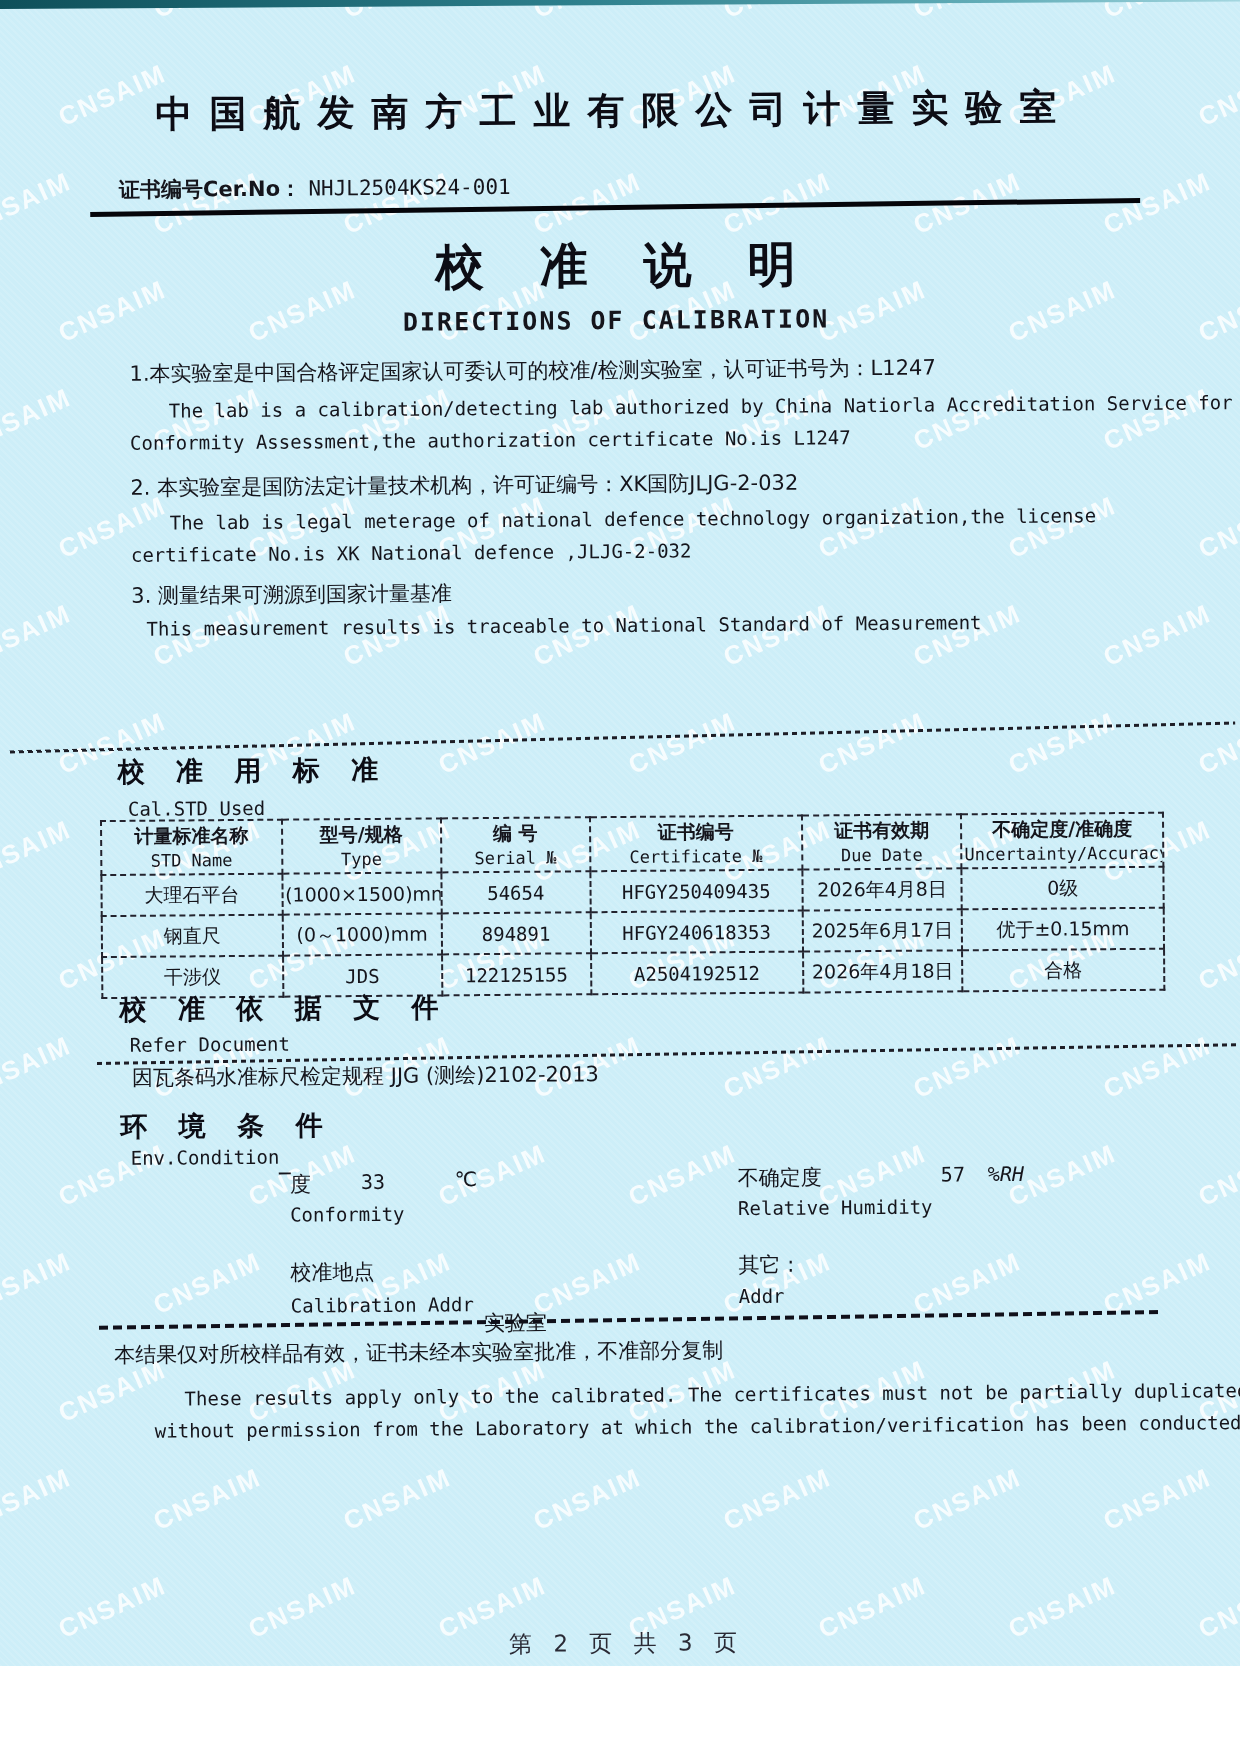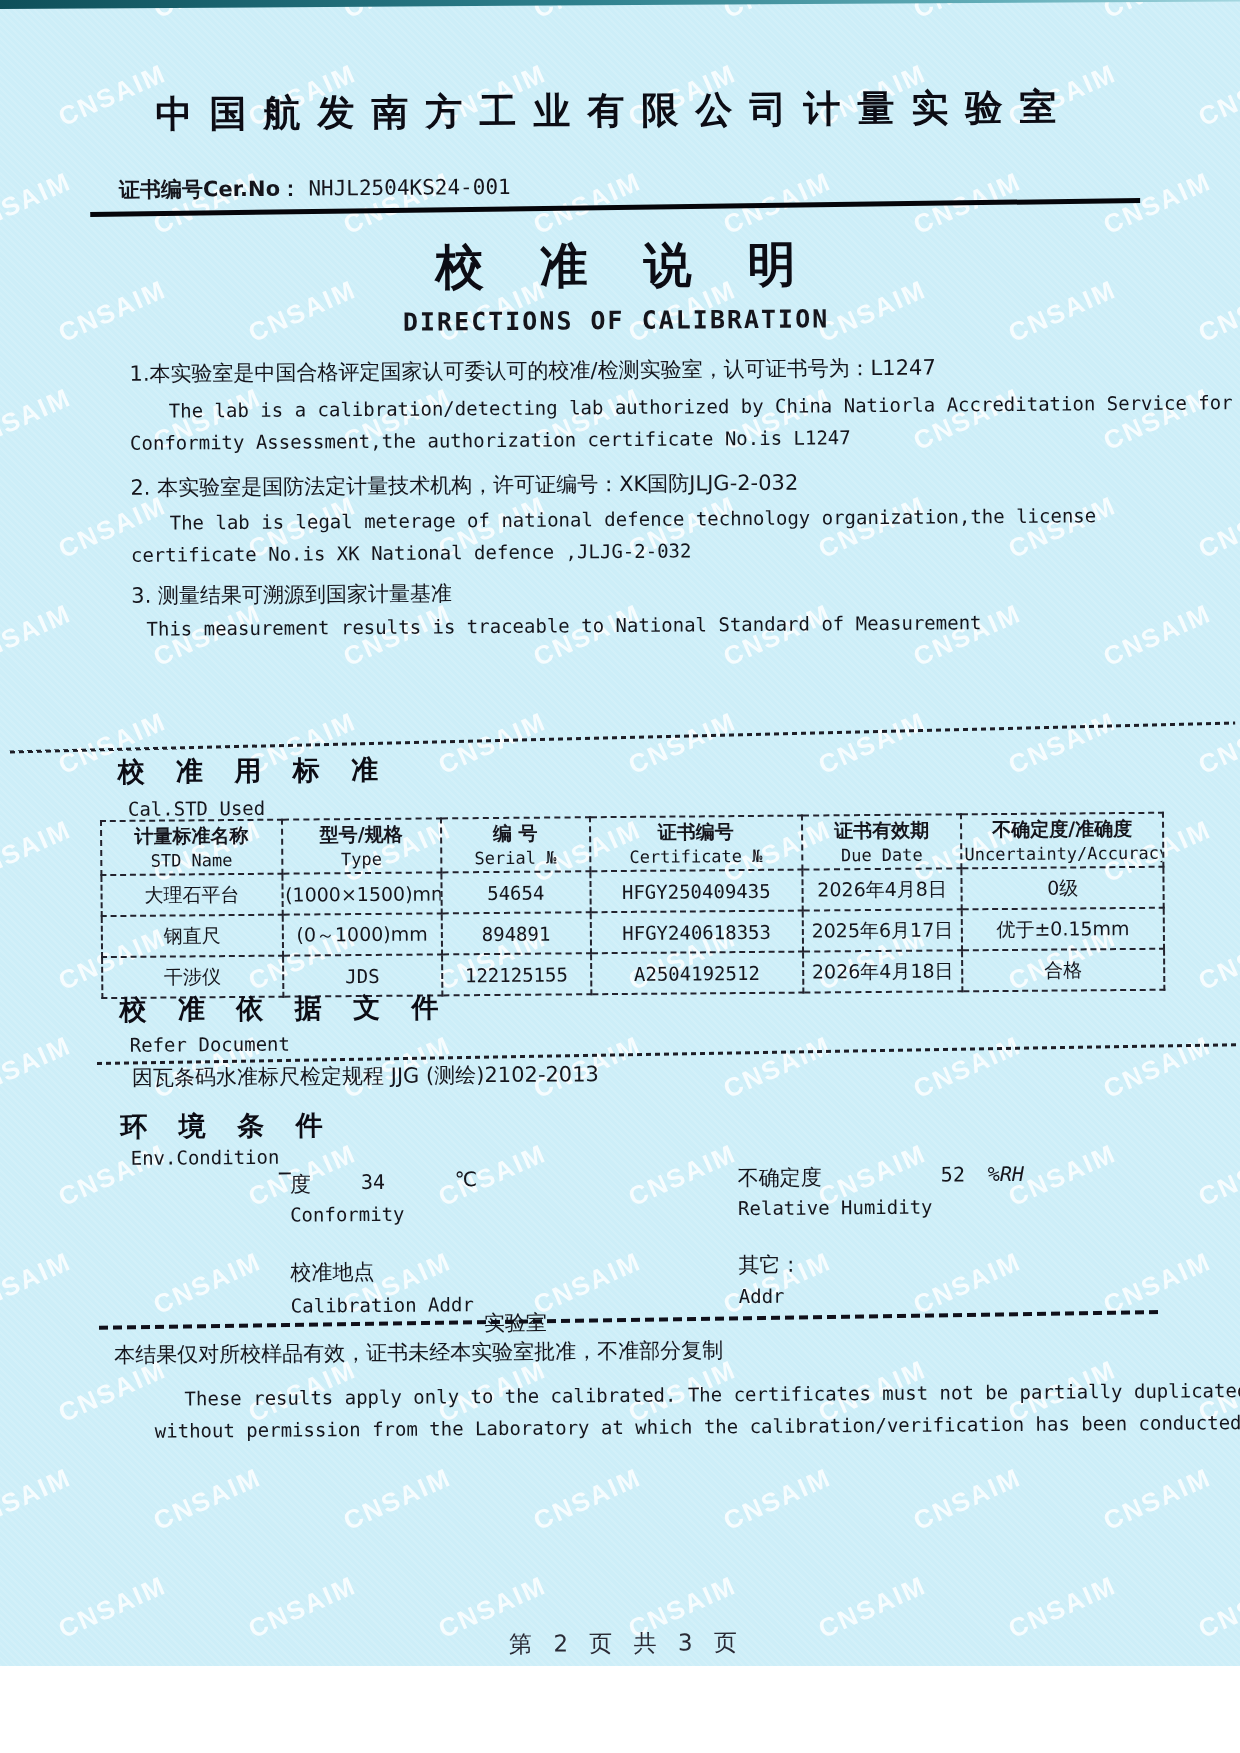--- a/index.html
+++ b/index.html
@@ -266,26 +266,26 @@
     <div class="abs zh sec-zh" style="top:988px;left:118px;">校 准 依 据 文 件</div>
     <div class="abs mono sec-en" style="top:1030px;left:128px;">Refer Document</div>
     <div class="abs dotline" style="top:1053px;left:95px;width:1141px;transform:rotate(-0.5deg);"></div>
     <div class="abs zh p-zh" style="top:1060px;left:130px;">因瓦条码水准标尺检定规程 JJG (测绘)2102-2013</div>
 
     <div class="abs zh sec-zh" style="top:1105px;left:118px;">环 境 条 件</div>
     <div class="abs mono sec-en" style="top:1143px;left:128px;">Env.Condition</div>
 
     <div class="abs mono stray">_</div>
     <div class="abs zh kv-label" style="top:1168px;left:287px;">度</div>
-    <div class="abs mono kv-val" style="top:1168px;left:358px;">34</div>
+    <div class="abs mono kv-val" style="top:1168px;left:358px;">33</div>
     <div class="abs zh kv-val" style="top:1166px;left:452px;">℃</div>
     <div class="abs mono kv-en" style="top:1201px;left:287px;">Conformity</div>
 
     <div class="abs zh kv-label" style="top:1165px;left:735px;">不确定度</div>
-    <div class="abs mono kv-val" style="top:1165px;left:938px;">52</div>
+    <div class="abs mono kv-val" style="top:1165px;left:938px;">57</div>
     <div class="abs mono kv-val" style="top:1165px;left:985px;font-style:italic;">%RH</div>
     <div class="abs mono kv-en" style="top:1198px;left:735px;">Relative Humidity</div>
 
     <div class="abs zh kv-label" style="top:1256px;left:287px;">校准地点</div>
     <div class="abs zh kv-label" style="top:1308px;left:480px;">实验室</div>
     <div class="abs mono kv-en" style="top:1292px;left:287px;">Calibration Addr</div>
 
     <div class="abs zh kv-label" style="top:1252px;left:735px;">其它 :</div>
     <div class="abs mono kv-en" style="top:1286px;left:735px;">Addr</div>
 

